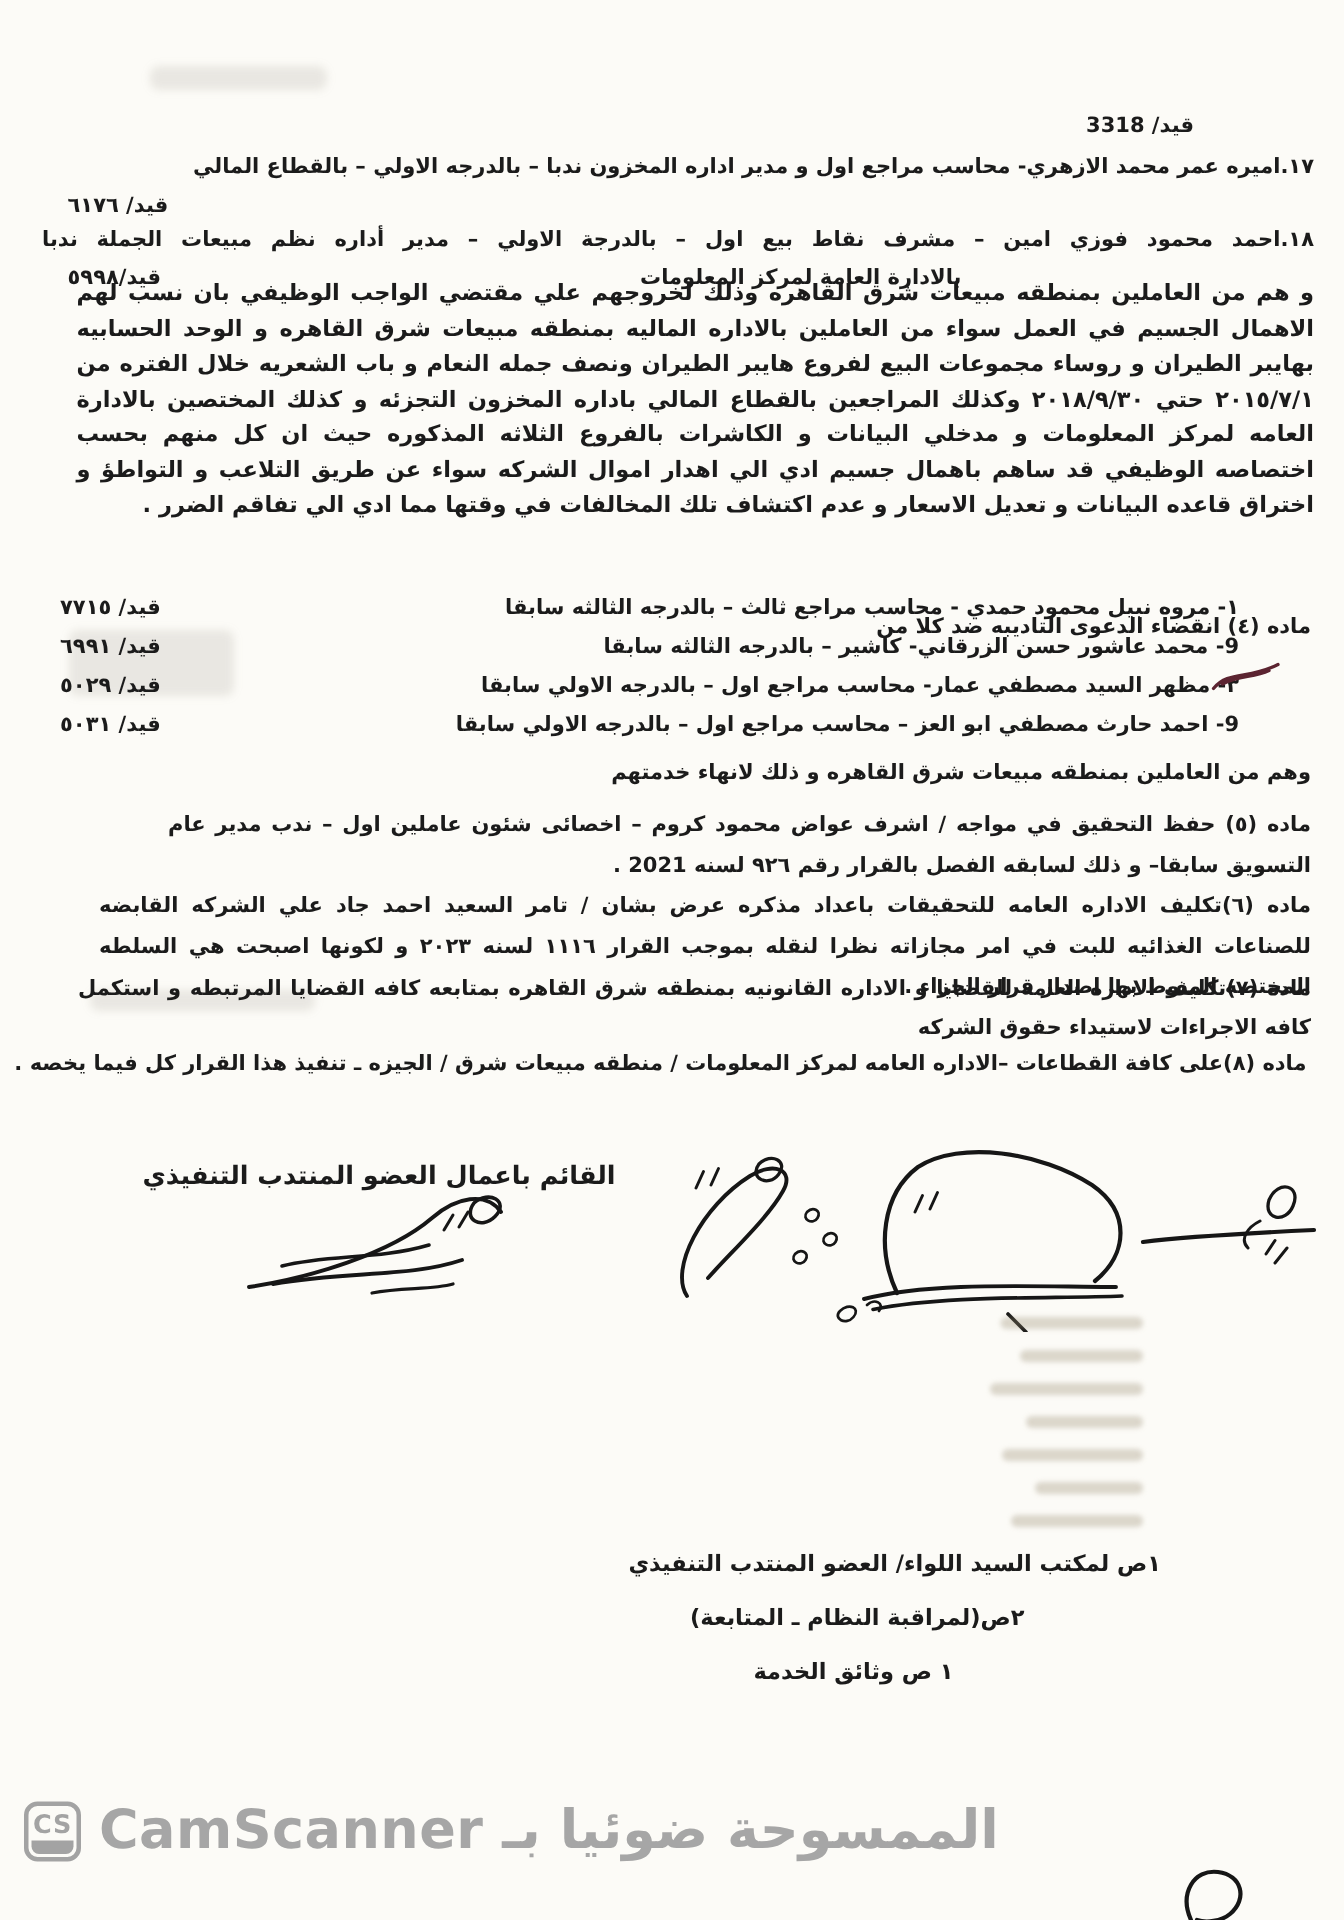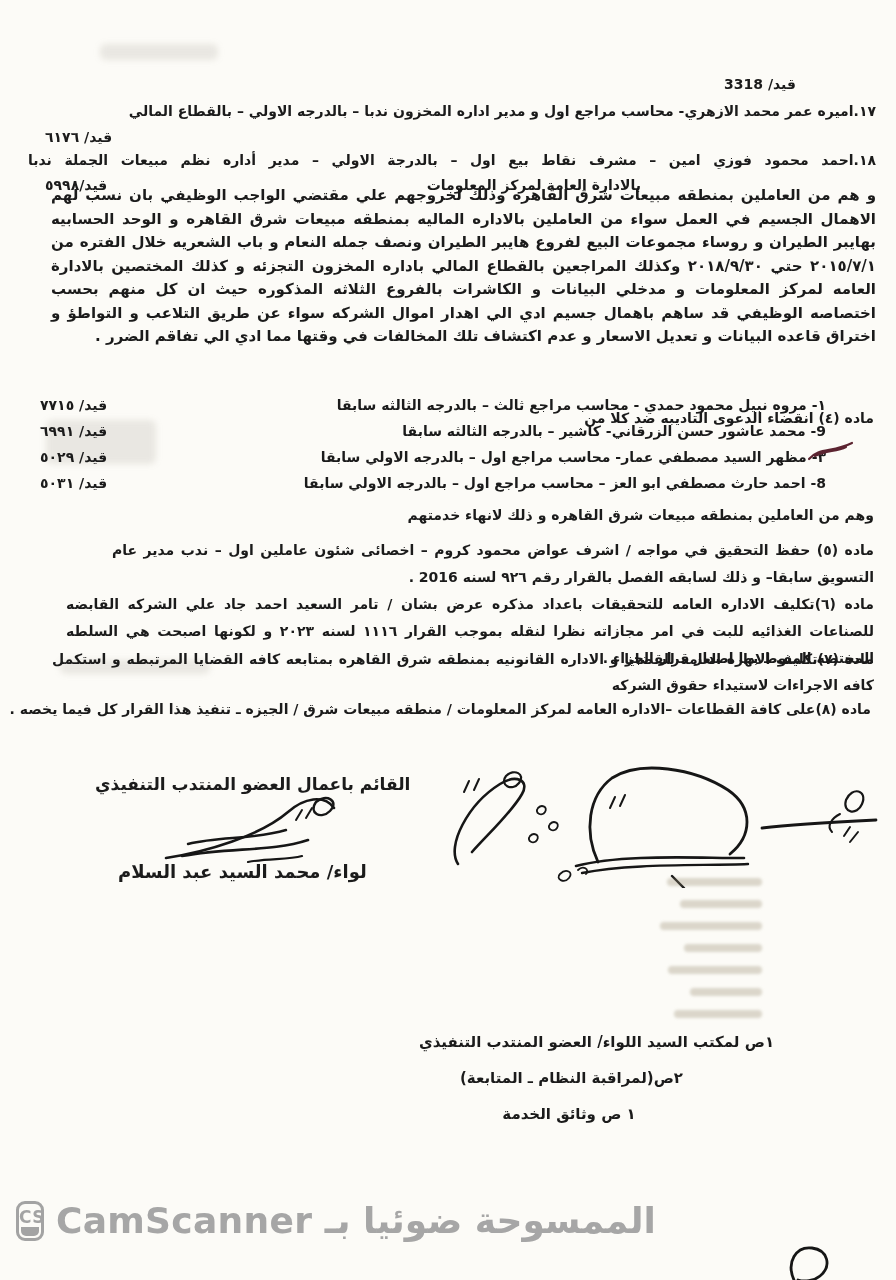--- a/index.html
+++ b/index.html
@@ -45,21 +45,21 @@
   .ghost .g{height:8px;border-radius:4px;background:rgba(150,136,110,.32);filter:blur(1.6px);margin:0 0 14px auto;}
   .smudge{background:rgba(120,115,100,.14);filter:blur(3px);border-radius:6px;}
   
   .dist{top:1031px;right:83px;left:380px;list-style:none;margin:0;padding:0;font-size:15px;}
   .dist li{margin-bottom:14px;line-height:22px;text-align:center;white-space:nowrap;}
   .dist li:nth-child(2){margin-right:50px;}
   .dist li:nth-child(3){margin-right:55px;}
   .dist li:nth-child(4){margin-right:25px;}
   
   .footer{top:1200px;left:16px;display:flex;flex-direction:row;align-items:center;gap:12px;direction:ltr;}
-  .cs-badge{position:relative;width:28px;height:40px;border:3px solid #a3a3a3;border-radius:9px;box-sizing:border-box;}
+  .cs-badge{position:relative;width:38px;height:40px;border:3px solid #a3a3a3;border-radius:9px;box-sizing:border-box;}
   .cs-badge span{position:absolute;top:3px;left:0;right:0;text-align:center;font-size:17px;color:#a3a3a3;letter-spacing:.5px;}
   .cs-badge i{position:absolute;left:2px;right:2px;bottom:2px;height:9px;background:#a3a3a3;border-radius:0 0 5px 5px;}
   .cs-text{color:#a6a6a6;font-size:36px;font-weight:bold;direction:rtl;white-space:nowrap;letter-spacing:.3px;text-align:right;}
 </style>
 </head>
 <body>
 
 <div class="page">
 
   <div class="abs smudge" style="top:44px;left:100px;width:118px;height:16px;"></div>
@@ -87,46 +87,45 @@
     </div>
     <div class="a4row">
       <span class="nowrap">9-  محمد عاشور حسن الزرقاني- كاشير – بالدرجه الثالثه سابقا</span>
       <span class="qid">قيد/ ٦٩٩١</span>
     </div>
     <div class="a4row">
       <span class="nowrap">٣-  مظهر السيد مصطفي عمار- محاسب مراجع اول – بالدرجه الاولي سابقا</span>
       <span class="qid">قيد/ ٥٠٢٩</span>
     </div>
     <div class="a4row">
-      <span class="nowrap">8-  احمد حارث مصطفي ابو العز – محاسب مراجع اول – بالدرجه الاولي سابقا</span>
+      <span class="nowrap">9-  احمد حارث مصطفي ابو العز – محاسب مراجع اول – بالدرجه الاولي سابقا</span>
       <span class="qid">قيد/ ٥٠٣١</span>
     </div>
   </div>
 
   <svg class="abs" style="left:806px;top:440px;" width="50" height="24" viewBox="0 0 50 24">
     <path d="M3,19 C13,7 26,13 46,3 M9,16 C20,10 30,12 40,7" stroke="#5c2431" stroke-width="2.2" fill="none" stroke-linecap="round"></path>
   </svg>
 
   <div class="abs a4note">وهم من العاملين بمنطقه مبيعات شرق القاهره و ذلك لانهاء خدمتهم</div>
 
-  <div class="abs art5">ماده (٥) حفظ التحقيق في مواجه / اشرف عواض محمود كروم – اخصائى شئون عاملين اول – ندب مدير عام التسويق سابقا– و ذلك لسابقه الفصل بالقرار رقم ٩٢٦ لسنه 2016 .</div>
+  <div class="abs art5">ماده (٥) حفظ التحقيق في مواجه / اشرف عواض محمود كروم – اخصائى شئون عاملين اول – ندب مدير عام التسويق سابقا– و ذلك لسابقه الفصل بالقرار رقم ٩٢٦ لسنه 2021 .</div>
   <div class="abs art6">ماده (٦)تكليف الاداره العامه للتحقيقات باعداد مذكره عرض بشان / تامر السعيد احمد جاد علي الشركه القابضه للصناعات الغذائيه للبت في امر مجازاته نظرا لنقله بموجب القرار ١١١٦ لسنه ٢٠٢٣ و لكونها اصبحت هي السلطه المختصه المنوط بها اصدار قرار الجزاء .</div>
   <div class="abs art7">ماده (٧)تكليف الاداره العامه للقضايا و الاداره القانونيه بمنطقه شرق القاهره بمتابعه كافه القضايا المرتبطه و استكمل كافه الاجراءات لاستيداء حقوق الشركه</div>
   <div class="abs art8">ماده (٨)على كافة القطاعات –الاداره العامه لمركز المعلومات  / منطقه مبيعات شرق / الجيزه ـ تنفيذ هذا القرار كل فيما يخصه .</div>
 
   <div class="abs sigtitle nowrap">القائم باعمال العضو المنتدب التنفيذي</div>
   <svg class="abs scribble" style="left:148px;top:792px;" width="200" height="78" viewBox="0 0 200 78">
     <path d="M186,16 C176,2 156,6 140,20 C112,44 58,60 18,66" stroke-width="2.6"></path>
     <path d="M168,10 c10,-9 24,-1 14,9 c-9,9 -22,2 -14,-9" stroke-width="2.4"></path>
     <path d="M40,52 C72,44 104,48 138,38" stroke-width="2.4"></path>
     <path d="M34,64 C84,55 124,60 160,48" stroke-width="2.6"></path>
     <path d="M100,70 C120,66 140,68 154,64" stroke-width="2.2"></path>
     <path d="M148,28 l6,-10 M158,26 l6,-10" stroke-width="2"></path>
   </svg>
-  <div class="abs signame nowrap">لواء/ محمد السيد عبد السلام</div>
 
   <svg class="abs scribble" style="left:442px;top:762px;" width="436" height="126" viewBox="0 0 436 126">
 
     <path d="M16,102 C4,84 26,42 58,22 C74,12 88,18 80,32 C70,50 46,72 30,90" stroke-width="2.6"></path>
     <path d="M64,14 c8,-8 20,-2 13,7 c-7,9 -20,2 -13,-7" stroke-width="2.2"></path>
     <path d="M96,46 c4,-4 10,-1 7,4 c-3,5 -11,1 -7,-4 M108,62 c4,-4 10,-1 7,4 c-3,5 -11,1 -7,-4 M88,74 c4,-4 10,-1 7,4 c-3,5 -11,1 -7,-4" stroke-width="1.8"></path>
     <path d="M22,30 l5,-11 M32,28 l5,-11" stroke-width="2"></path>
 
     <path d="M156,100 C142,70 146,34 170,16 C198,-2 252,6 286,28 C312,46 310,74 288,92" stroke-width="2.8"></path>
     <path d="M134,104 C180,92 250,96 302,96" stroke-width="2.6"></path>

